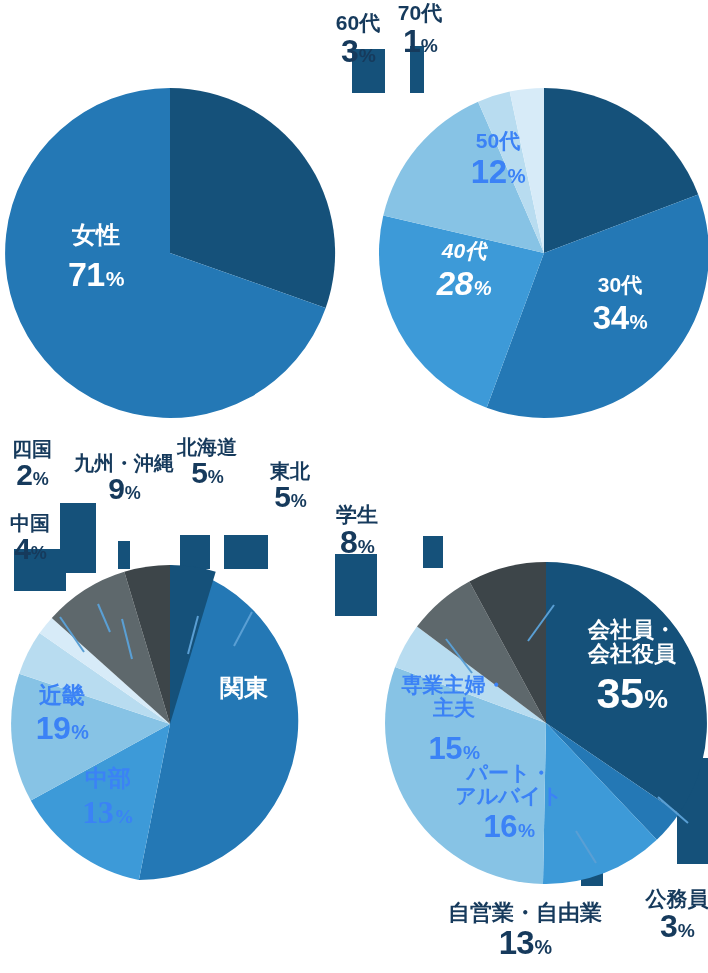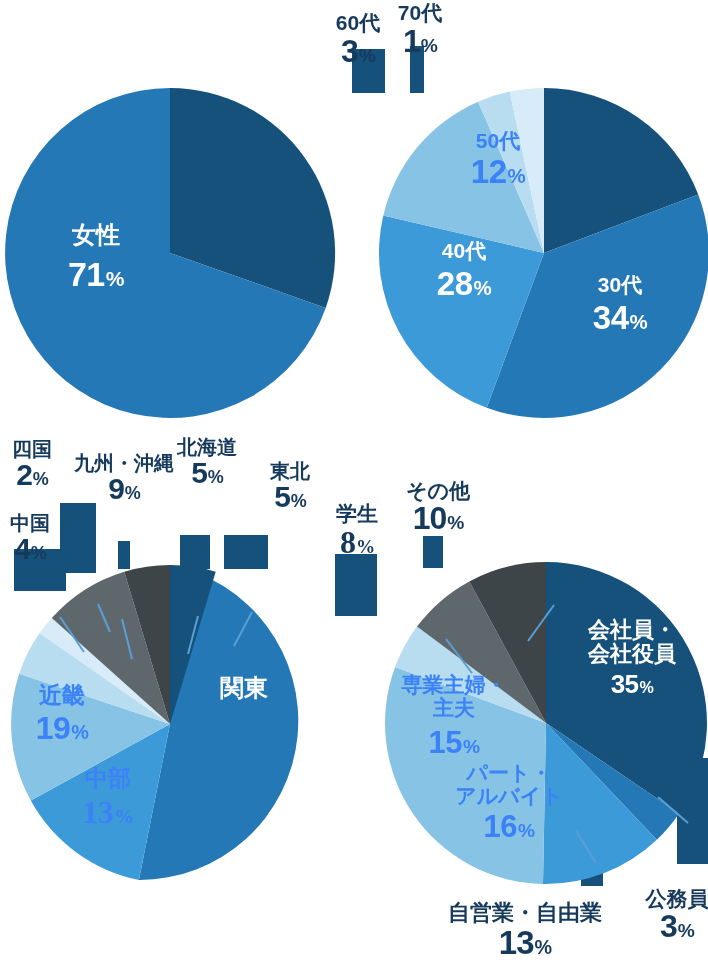--- a/index.html
+++ b/index.html
@@ -69,21 +69,21 @@
       </g>
     </svg>
   </div>
 
 
   <div class="inner-label lbl-white" style="left:190px;top:186px;width:100px;font-size:21px;">
     <span class="nm">30代</span>
     <span class="vl" style="font-size:33px;margin-top:3px;"><span>34</span><span class="pc">%</span></span>
   </div>
 
-  <div class="inner-label lbl-white" style="left:36px;top:152px;width:96px;font-size:21px;">
+  <div class="inner-label lbl-white" style="left:36px;top:152px;width:96px;font-size:21px;font-style:italic;">
     <span class="nm">40代</span>
     <span class="vl" style="font-size:33px;margin-top:3px;"><span>28</span><span class="pc">%</span></span>
   </div>
 
   <div class="inner-label lbl-dark" style="left:72px;top:42px;width:92px;font-size:21px;">
     <span class="nm">50代</span>
     <span class="vl" style="font-size:33px;margin-top:1px;"><span>12</span><span class="pc">%</span></span>
   </div>
 
   <div class="callout" style="left:-62px;top:-76px;width:80px;font-size:21px;">
@@ -190,44 +190,40 @@
           <line x1="112" y1="74" x2="142" y2="100"></line>
           <line x1="30" y1="108" x2="50" y2="140"></line>
         </g>
       </g>
     </svg>
   </div>
 
   <div class="inner-label lbl-white" style="left:182px;top:56px;width:130px;font-size:22px;">
     <span class="nm">会社員・</span>
     <span class="nm">会社役員</span>
-    <span class="vl" style="font-size:26px;margin-top:4px;"><span>35</span><span class="pc">%</span></span>
+    <span class="vl" style="font-size:43px;margin-top:4px;"><span>35</span><span class="pc">%</span></span>
   </div>
 
   <div class="inner-label lbl-dark" style="left:62px;top:200px;width:124px;font-size:21px;">
     <span class="nm">パート・</span>
     <span class="nm">アルバイト</span>
     <span class="vl" style="font-size:31px;margin-top:3px;"><span>16</span><span class="pc">%</span></span>
   </div>
 
   <div class="inner-label lbl-dark" style="left:6px;top:112px;width:126px;font-size:21px;text-align:center;">
     <span class="nm">専業主婦・</span>
     <span class="nm">主夫</span>
-    <span class="vl" style="font-size:31px;margin-top:7px;"><span>15</span><span class="pc">%</span></span>
-  </div>
-
-  <div class="callout" style="left:-64px;top:-58px;width:72px;font-size:21px;font-family:Liberation Serif, serif;">
+    <span class="vl" style="font-size:31px;margin-top:13px;"><span>15</span><span class="pc">%</span></span>
+  </div>
+
+  <div class="callout" style="left:-64px;top:-58px;width:72px;font-size:21px;">
     <span class="nm">学生</span>
     <span class="vl" style="font-size:32px;margin-top:1px;"><span>8</span><span class="pc">%</span></span>
   </div>
 
-  <div class="callout" style="left:8px;top:-82px;width:90px;font-size:21px;">
-    <span class="nm">その他</span>
-    <span class="vl" style="font-size:32px;margin-top:1px;"><span>10</span><span class="pc">%</span></span>
-  </div>
 
   <div class="callout" style="left:250px;top:326px;width:84px;font-size:21px;">
     <span class="nm">公務員</span>
     <span class="vl" style="font-size:32px;margin-top:1px;"><span>3</span><span class="pc">%</span></span>
   </div>
 
   <div class="callout" style="left:34px;top:340px;width:212px;font-size:22px;">
     <span class="nm">自営業・自由業</span>
     <span class="vl" style="font-size:33px;margin-top:2px;"><span>13</span><span class="pc">%</span></span>
   </div>

